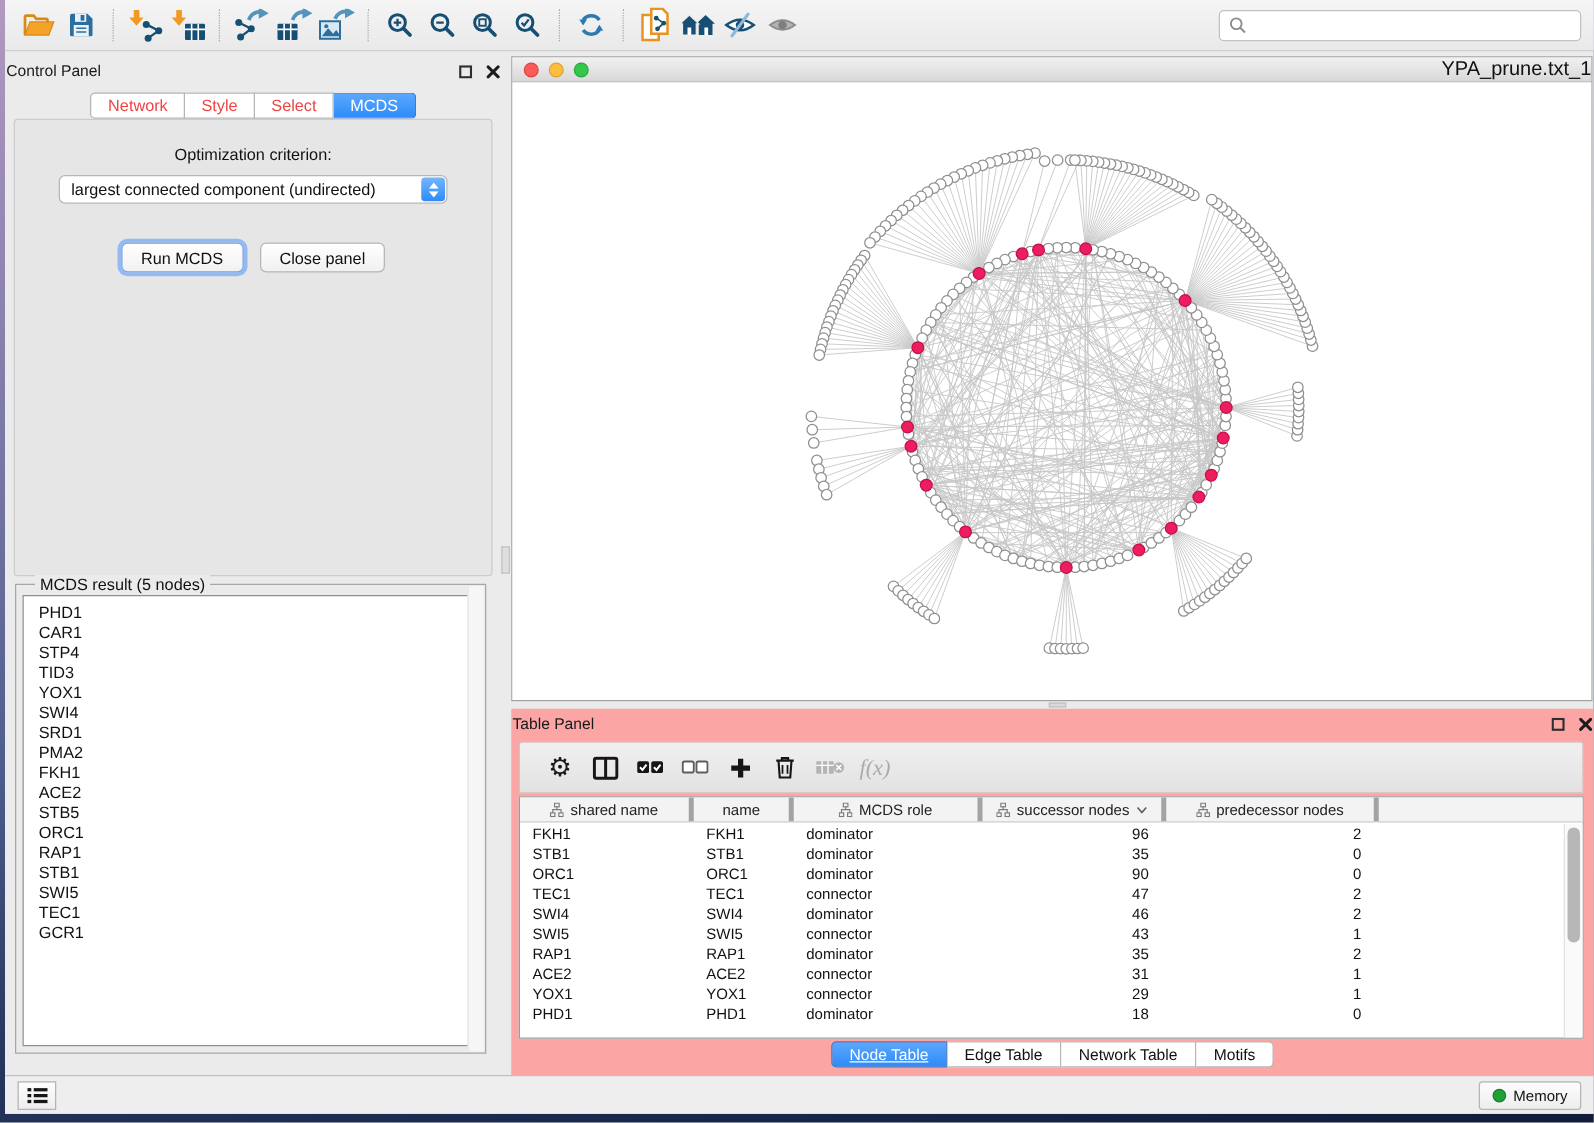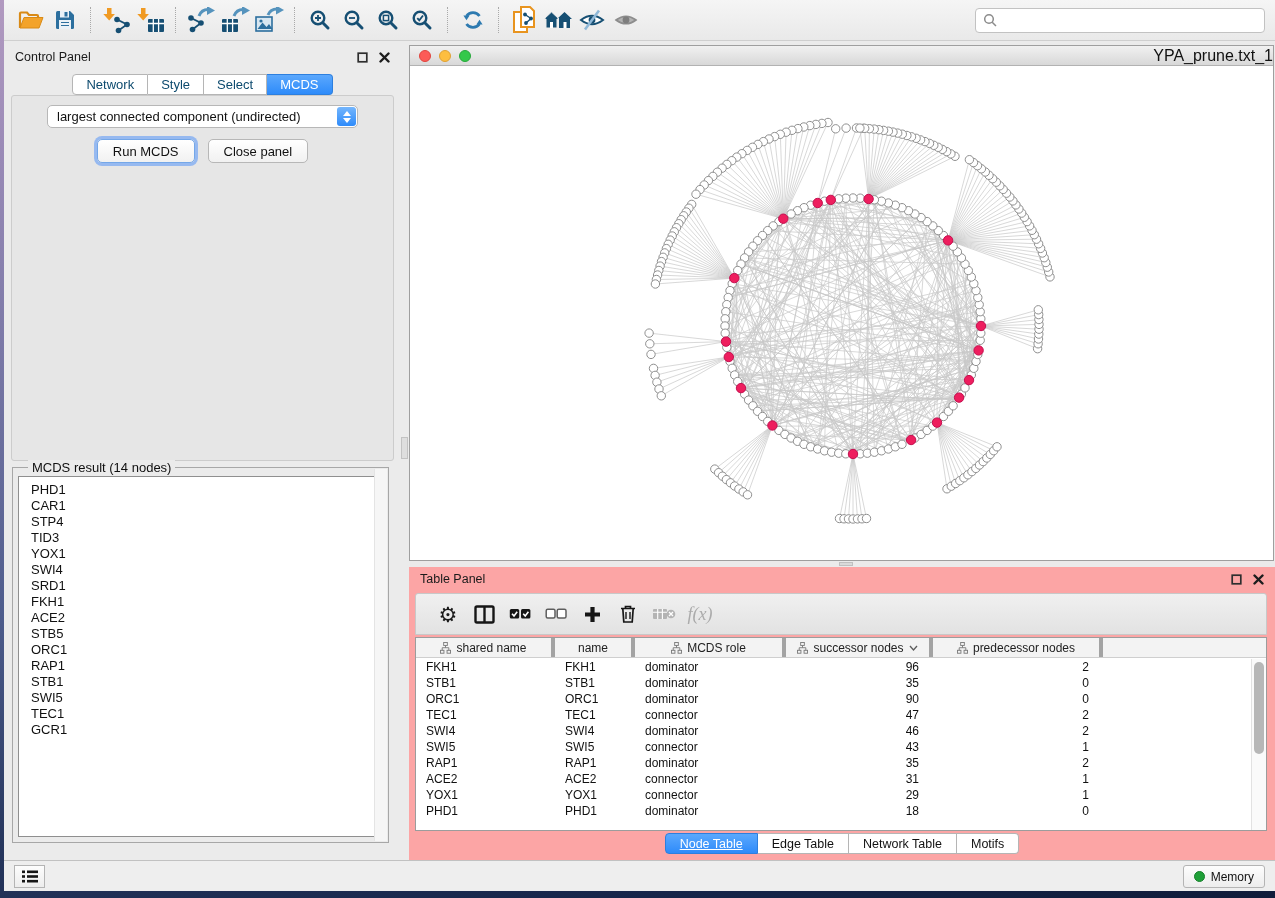--- a/index.html
+++ b/index.html
@@ -14,38 +14,38 @@
     background:linear-gradient(#f5f5f5,#e9e9e9); border-bottom:1px solid #cfcfcf;
     display:flex; align-items:center; padding:0 10px; }
   .tb-btn { width:34px; height:32px; display:flex; align-items:center; justify-content:center; flex:0 0 auto; }
   .tb-sep { width:1px; height:26px; border-left:1px dotted #a9a9a9; margin:0 8px; flex:0 0 auto; }
   .search-box { margin-left:auto; width:290px; height:25px; background:#fff; border:1px solid #c2c2c2;
     border-radius:4px; display:flex; align-items:center; padding:0 7px; }
   .search-box input { border:none; outline:none; flex:1; font:12px "Liberation Sans",sans-serif; background:transparent; margin-left:5px; }
 
   
   .control-panel { position:absolute; top:45px; left:0; width:397px; bottom:31px; background:#ebebeb; }
-  .panel-titlebar { height:24px; display:flex; align-items:center; padding:0 11px; font-size:12.5px; color:#1a1a1a;justify-content:space-between; }
+  .panel-titlebar { height:24px; display:flex; align-items:center; padding:0 1px; font-size:12.5px; color:#1a1a1a;justify-content:space-between; }
   .win-icons { margin-left:auto; display:flex; gap:11px; align-items:center; }
   .cp-tabs { display:flex; justify-content:center; margin-top:5px; }
   .ctab { padding:0 13px; height:21px; display:flex; align-items:center; justify-content:center;
-    font-size:13px; background:#fff; border:1px solid #b5b5b5; border-left:none; color:#0c4a6e; cursor:default; }
+    font-size:13px; background:#fff; border:1px solid #b5b5b5; border-left:none; color:#ef4444; cursor:default; }
   .ctab:first-child { border-left:1px solid #b5b5b5; border-radius:4px 0 0 4px; }
   .ctab:last-child { border-radius:0 4px 4px 0; }
   .ctab.active { background:linear-gradient(#5ba8fd,#2e8bfa); color:#fff; border-color:#2d7fde; }
   .cp-content { position:absolute; top:50px; left:7px; right:7px; height:366px;
     background:#e6e6e6; border:1px solid #cccccc; border-radius:3px; }
   .opt-label { text-align:center; margin-top:20px; font-size:13px; color:#111; }
   .mcds-select { margin:9px auto 0; width:311px; height:23px; background:#fff; border:1px solid #b7b7b7;
     border-radius:5px; display:flex; align-items:center; font-size:13px; padding-left:9px; position:relative; color:#111; }
   .mcds-select .stepper { position:absolute; right:1px; top:1px; bottom:1px; width:19px; border-radius:3px;
     background:linear-gradient(#74b6fd,#2e8bfa); display:flex; flex-direction:column; align-items:center; justify-content:center; gap:2px; }
   .btn-row { display:flex; justify-content:center; gap:13px; margin-top:11px; }
   .btn { height:24px; padding:0 15px; background:linear-gradient(#ffffff,#f1f1f1); border:1px solid #b7b7b7;
-    border-radius:5px; font-size:13px; color:#111; font-family:inherit; }
+    border-radius:5px; font-size:13px; color:#111; font-family:inherit;margin-top:20px; }
   .btn.focused { box-shadow:0 0 0 3px rgba(84,148,247,.55); border-color:#74a7e8; }
 
   .result-group { position:absolute; left:8px; right:12px; top:422px; height:376px; border:1px solid #a7a7a7; }
   .result-title { position:absolute; top:-8px; left:15px; background:#ebebeb; padding:0 4px; font-size:13px; color:#111; }
   .result-list { position:absolute; top:8px; left:5px; right:5px; bottom:5px; background:#fff;
     border:1px solid #8f8f8f; padding:5px 0 0 12px; font-size:13px; line-height:16px; color:#111; overflow:hidden; }
   .result-scroll { position:absolute; top:1px; bottom:1px; right:1px; width:13px; background:#f6f6f6; border-left:1px solid #e4e4e4; }
 
   
   .vsplit { position:absolute; top:45px; left:397px; width:8px; bottom:31px; }
@@ -265,46 +265,48 @@
           </svg>
       </span>
     </div>
     <div class="cp-tabs">
         <div class="ctab">Network</div>
         <div class="ctab">Style</div>
         <div class="ctab">Select</div>
         <div class="ctab active">MCDS</div>
       </div>
     <div class="cp-content">
+      <div class="opt-label">Optimization criterion:</div>
       <div class="mcds-select">
         <span>largest connected component (undirected)</span>
         <span class="stepper">
           <svg width="8" height="5" viewBox="0 0 8 5">
               <polygon points="4,0 8,5 0,5" fill="#fff"></polygon>
             </svg>
           <svg width="8" height="5" viewBox="0 0 8 5">
               <polygon points="0,0 8,0 4,5" fill="#fff"></polygon>
             </svg>
         </span>
       </div>
       <div class="btn-row">
         <button class="btn focused">Run MCDS</button>
         <button class="btn">Close panel</button>
       </div>
     </div>
     <div class="result-group">
-      <span class="result-title">MCDS result (14 nodes)</span>
+      <span class="result-title">MCDS result (5 nodes)</span>
       <div class="result-list">
           <div class="ritem">PHD1</div>
           <div class="ritem">CAR1</div>
           <div class="ritem">STP4</div>
           <div class="ritem">TID3</div>
           <div class="ritem">YOX1</div>
           <div class="ritem">SWI4</div>
           <div class="ritem">SRD1</div>
+          <div class="ritem">PMA2</div>
           <div class="ritem">FKH1</div>
           <div class="ritem">ACE2</div>
           <div class="ritem">STB5</div>
           <div class="ritem">ORC1</div>
           <div class="ritem">RAP1</div>
           <div class="ritem">STB1</div>
           <div class="ritem">SWI5</div>
           <div class="ritem">TEC1</div>
           <div class="ritem">GCR1</div>
         </div>

